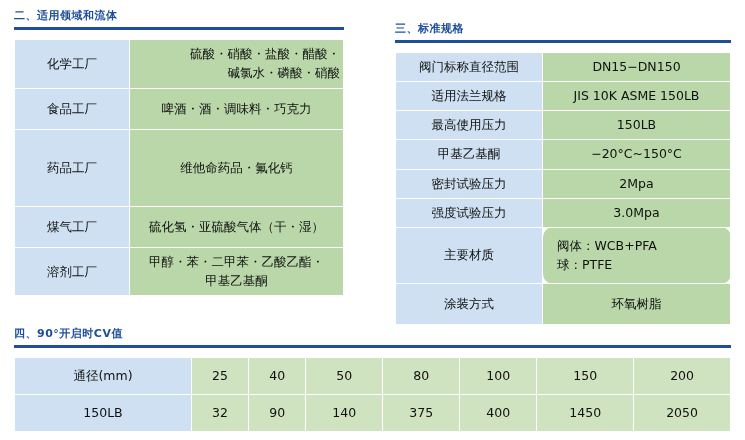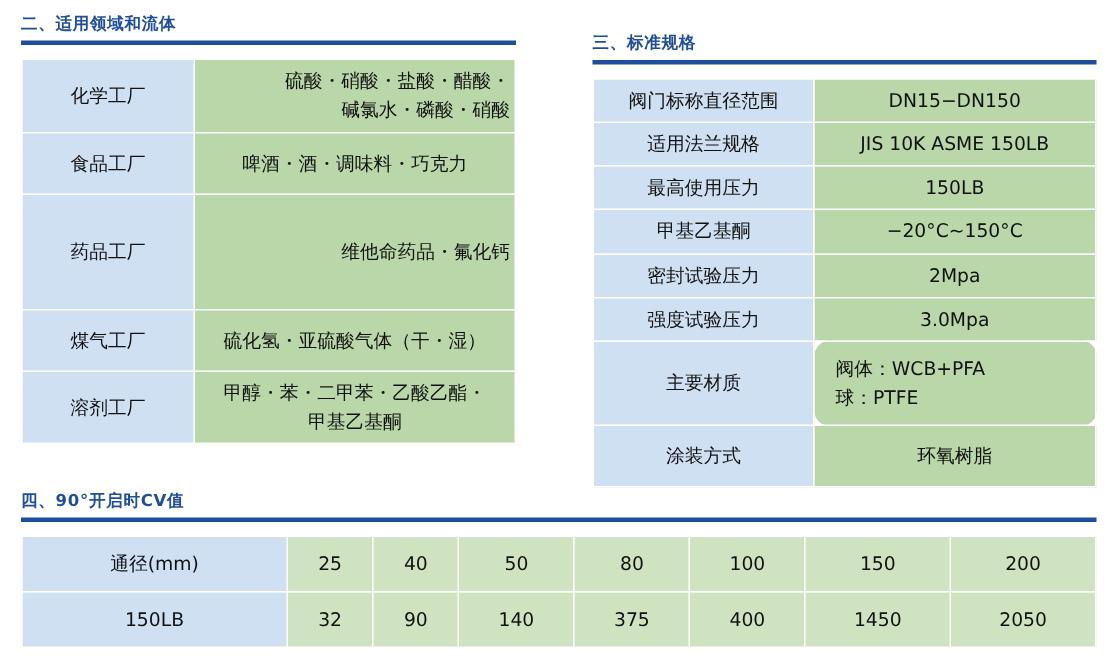--- a/index.html
+++ b/index.html
@@ -58,21 +58,21 @@
         <td class="cell-blue" style="width:108px;">化学工厂</td>
         <td class="cell-green multi" style="white-space:pre-line;text-align:right;">硫酸・硝酸・盐酸・醋酸・
 碱氯水・磷酸・硝酸</td>
       </tr>
       <tr>
         <td class="cell-blue">食品工厂</td>
         <td class="cell-green" style="white-space:pre-line;padding:11px 3px;">啤酒・酒・调味料・巧克力</td>
       </tr>
       <tr>
         <td class="cell-blue">药品工厂</td>
-        <td class="cell-green" style="white-space:pre-line;padding:29px 3px;text-align:right;">维他命药品・氟化钙</td>
+        <td class="cell-green" style="white-space:pre-line;padding:29px 3px;">维他命药品・氟化钙</td>
       </tr>
       <tr>
         <td class="cell-blue">煤气工厂</td>
         <td class="cell-green" style="white-space:pre-line;padding:11px 3px;margin-top:15px;">硫化氢・亚硫酸气体（干・湿）</td>
       </tr>
       <tr>
         <td class="cell-blue">溶剂工厂</td>
         <td class="cell-green multi" style="white-space:pre-line;">甲醇・苯・二甲苯・乙酸乙酯・
 甲基乙基酮</td>
       </tr>

